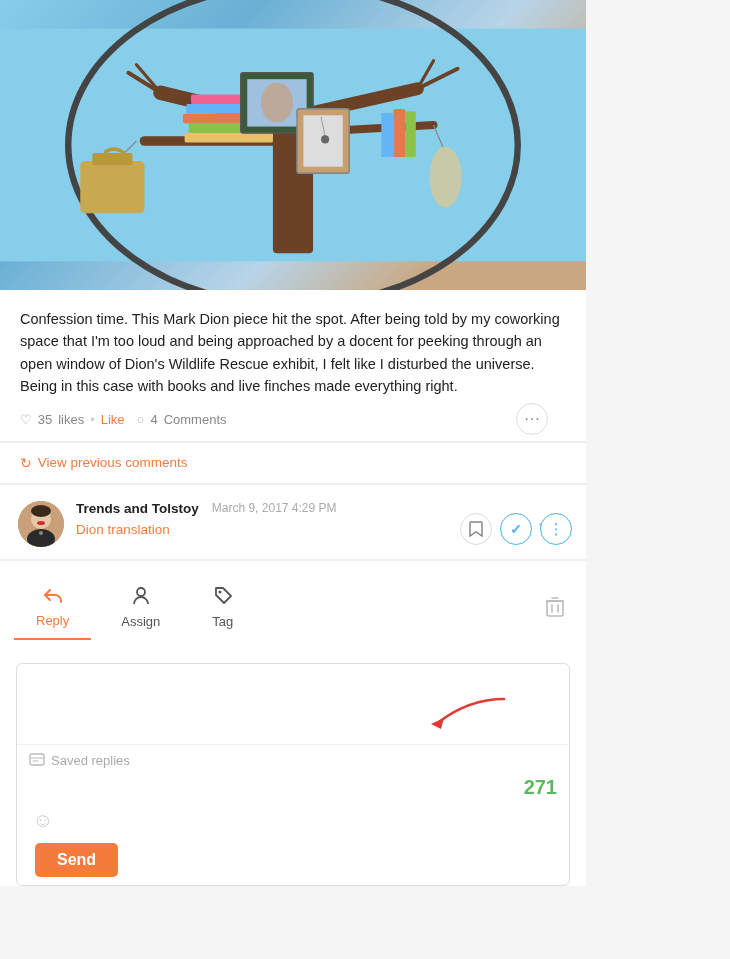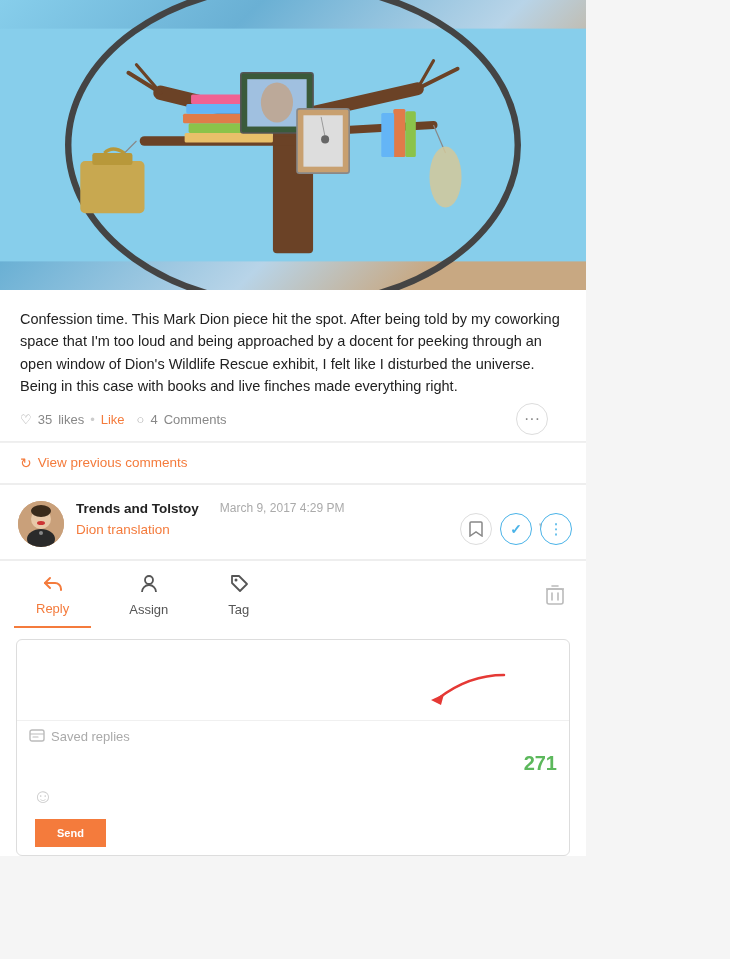--- a/index.html
+++ b/index.html
@@ -140,21 +140,21 @@
       height: 46px;
     }
 
     .comment-body {
       flex: 1;
     }
 
     .comment-header {
       display: flex;
       align-items: center;
-      gap: 21px;
+      gap: 13px;
       margin-bottom: 4px;
     }
 
     .commenter-name {
       font-weight: 600;
       font-size: 13.5px;
       color: #222;
     }
 
     .comment-date {
@@ -200,24 +200,24 @@
       font-size: 18px;
       position: absolute;
       right: 18px;
       top: 16px;
     }
 
     
     .action-tabs {
       background: #fff;
       border-top: 1px solid #eee;
-      padding: 0 14px;
-      display: flex;
-      align-items: center;
-      gap: 16px;
+      padding: 12px 14px;
+      display: flex;
+      align-items: center;
+      gap: 8px;
     }
 
     .tab-item {
       display: flex;
       flex-direction: column;
       align-items: center;
       justify-content: center;
       padding: 12px 22px 10px;
       cursor: pointer;
       font-size: 13px;
@@ -309,23 +309,23 @@
       font-size: 20px;
       display: flex;
       align-items: center;
       justify-content: center;
     }
 
     .send-btn {
       background: #f47b3c;
       color: #fff;
       border: none;
-      border-radius: 0;
+      border-radius: 5px;
       padding: 8px 22px;
-      font-size: 11px;
+      font-size: 16px;
       font-weight: 600;
       cursor: pointer;
       margin-left: 6px;
     }
 
     .divider {
       height: 1px;
       background: #eee;
       width: 100%;
     }

